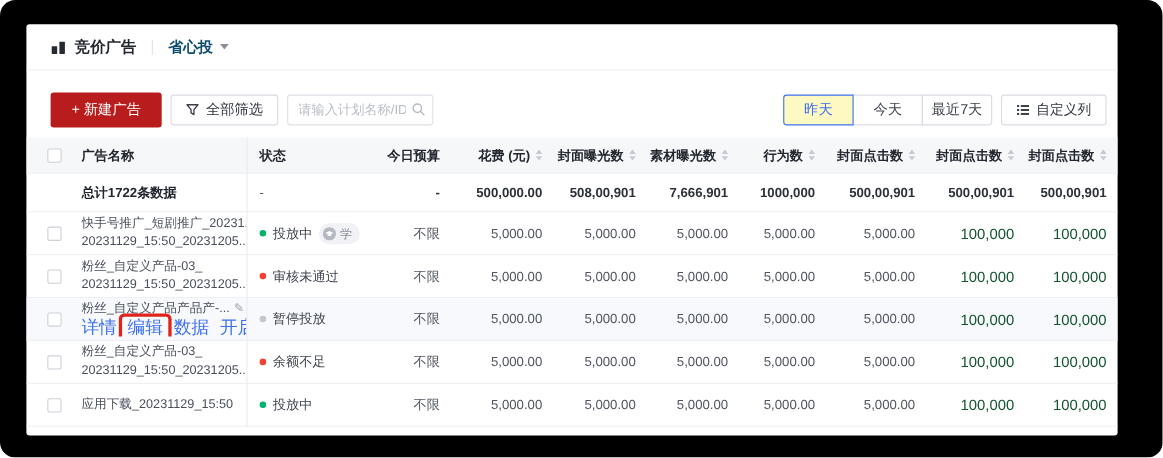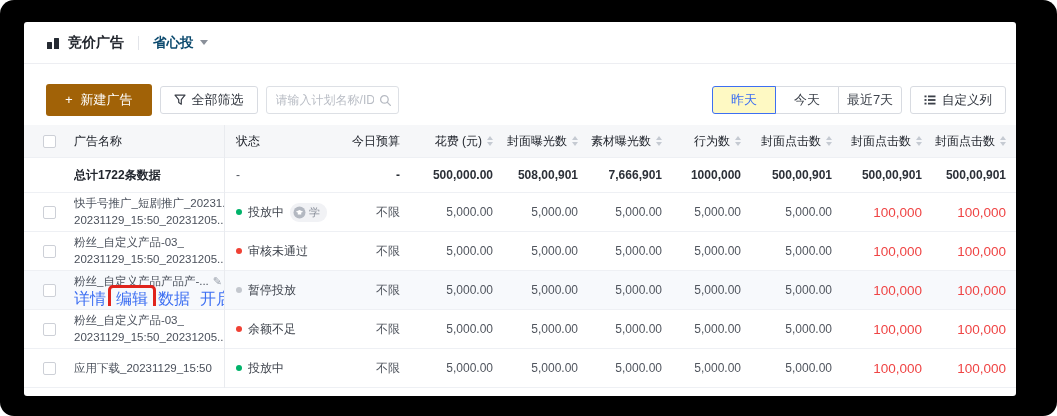--- a/index.html
+++ b/index.html
@@ -12,41 +12,41 @@
   .app-icon { display:inline-flex; margin-right:8px; }
   .app-title { font-size:14px; font-weight:700; color:#23272e; }
   .vdiv { width:1px; height:14px; background:#e2e4e9; margin:0 14px; }
   .nav-dd { display:inline-flex; align-items:center; gap:6px; cursor:pointer; }
   .nav-dd-label { font-size:13.5px; font-weight:700; color:#0c4a6e; }
   .caret-down { width:0; height:0; border-left:4px solid transparent; border-right:4px solid transparent; border-top:5px solid #8a909a; }
 
   
   .toolbar { display:flex; align-items:center; margin-top:22px; height:28px; padding:0 10px 0 22px; }
   .btn { height:28px; display:inline-flex; align-items:center; justify-content:center; border-radius:3px; font-size:13px; cursor:pointer; border:1px solid transparent; background:#fff; }
-  .btn.primary { background:#a16207; color:#fff; padding:16px 19px; border:none;font-family:Liberation Mono, monospace; }
+  .btn.primary { background:#b91c1c; color:#fff; padding:16px 19px; border:none; }
   .btn.ghost { border:1px solid #d8dbe1; color:#2e333c; padding:0 13px; gap:6px; }
   .search { position:relative; width:133px; height:28px; margin-left:8px; }
   .search input { width:100%; height:100%; border:1px solid #dde0e5; border-radius:3px; padding:0 24px 0 9px; font-size:12px; color:#333; outline:none; font-family:inherit; }
   .search input::placeholder { color:#b9bdc5; }
   .search .mag { position:absolute; right:7px; top:7px; }
   .filter-btn { margin-left:8px; }
   .seg { display:flex; margin-left:auto; }
   .seg-btn { width:64px; height:28px; background:#fff; border:1px solid #d8dbe1; font-size:13px; color:#3f444d; cursor:pointer; margin-left:-1px; position:relative; font-family:inherit; }
   .seg-btn:first-child { border-radius:3px 0 0 3px; margin-left:0; }
   .seg-btn:last-child { border-radius:0 3px 3px 0; }
   .seg-btn.active { color:#3d6ff2; border-color:#3d6ff2; background:#fef9c3; z-index:2; }
   .daterange { display:flex; align-items:center; height:28px; border:1px solid #d8dbe1; border-radius:3px; margin-left:8px; padding:0 9px; gap:9px; font-size:12.5px; color:#454a54; cursor:pointer; }
   .daterange .arrow { color:#b6bac2; font-size:12px; }
   .cols-btn { margin-left:8px; font-size:12.5px; }
 
   
   .table { position:relative; margin-top:11px; }
   .vline { position:absolute; left:200px; top:0; bottom:0; width:1px; background:#e9ebef; z-index:3; }
   .trow, .thead { display:flex; align-items:center; }
-  .thead { height:33px; background:#f6f7f9; font-size:12px; font-weight:400; color:#22262e; border-bottom:1px solid #eef0f4; }
+  .thead { height:33px; background:#f6f7f9; font-size:12px; font-weight:700; color:#22262e; border-bottom:1px solid #eef0f4; }
   .trow { height:39px; border-bottom:1px solid #eef0f4; font-size:12px; color:#50555e; }
   .trow.summary { height:35px; }
   .trow.hovered { background:#f7f9fc; }
   .w-check { width:50px; flex:none; display:flex; justify-content:center; }
   .w-name { width:150px; flex:none; overflow:hidden; }
   .w-status { width:100px; flex:none; padding-left:12px; display:flex; align-items:center; }
   .num { text-align:right; flex:none; white-space:nowrap; }
   .w-budget { width:76px; }
   .w-cost { width:93px; }
   .w-e1 { width:85px; }
@@ -70,21 +70,21 @@
   .dot.green { background:#00b36a; }
   .dot.red { background:#f04134; }
   .dot.gray { background:#c3c7ce; }
   .st-label { color:#3f444d; white-space:nowrap; }
   .badge { display:inline-flex; align-items:center; gap:3px; background:#f1f2f5; border-radius:9px; padding:2px 7px 2px 3px; margin-left:6px; font-size:11px; color:#878d98; }
   .pencil { color:#99a0ab; font-size:11px; margin-left:4px; }
   .links { display:flex; gap:10px; font-size:16px; line-height:15px; }
   .links a { color:#3d6ff2; cursor:pointer; text-decoration:none; white-space:nowrap; }
   .links a.annotated { position:relative; display:inline-block; }
   .ann { position:absolute; left:-8px; right:-8px; top:-6px; bottom:-6px; border:3px solid #e0241c; border-radius:5px; pointer-events:none; }
-  .bignum { font-size:13.5px; color:#ef4444; }
+  .bignum { font-size:13.5px; color:#14532d; }
 </style>
 </head>
 <body>
 
 <div class="stage">
   <div class="card">
 
     <div class="app-header">
       <span class="app-icon">
         <svg width="14" height="14" viewBox="0 0 14 14">

